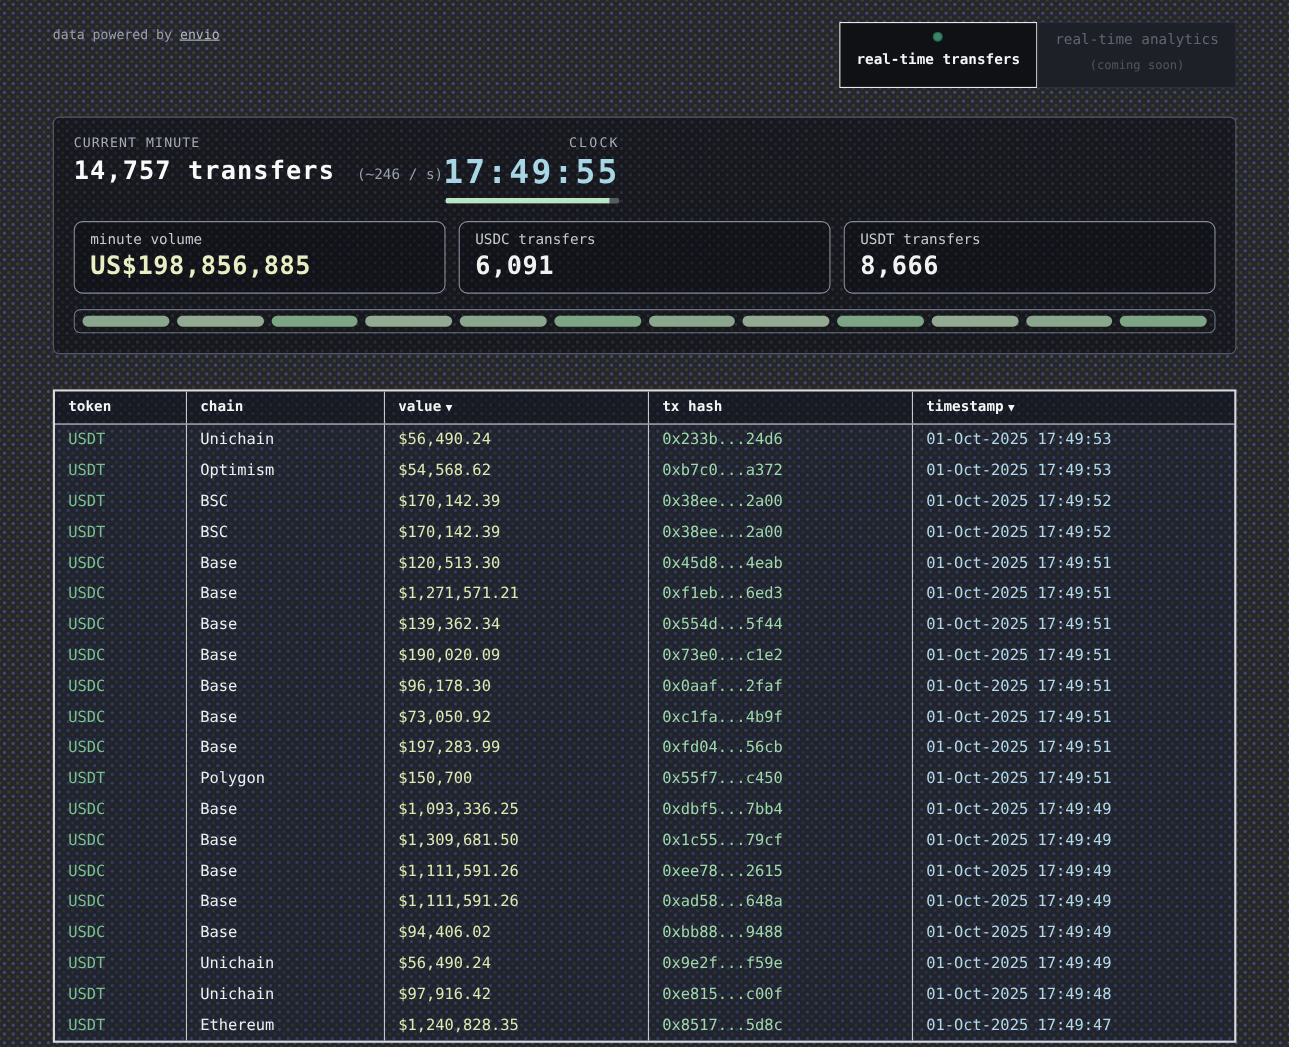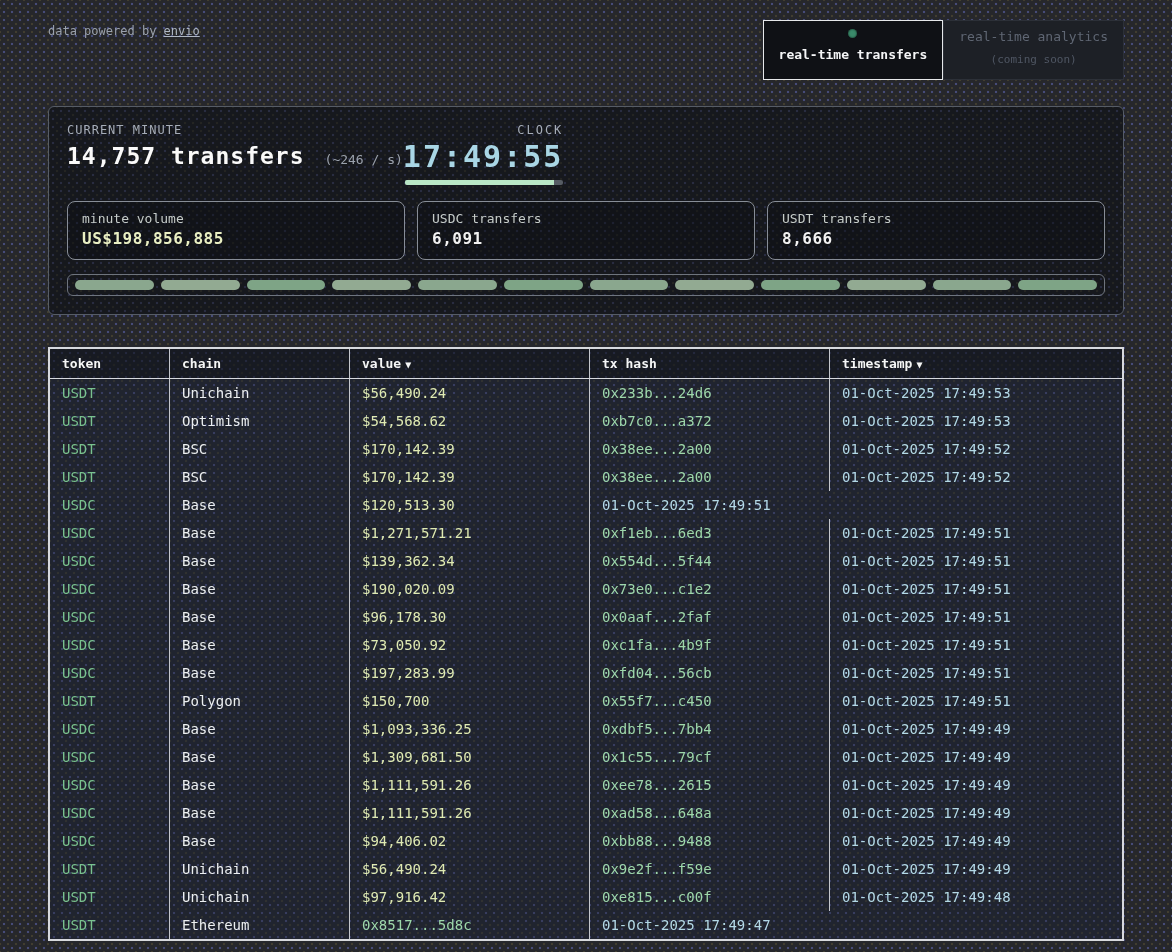--- a/index.html
+++ b/index.html
@@ -57,21 +57,21 @@
   .clock-time { margin-top:2px; font-size:30px; font-weight:bold; color:#a9d6e5; letter-spacing:2px; }
   .clock-bar { margin-top:6px; width:158px; height:5px; background:#565c63; border-radius:2px; overflow:hidden; margin-left:auto; }
   .clock-bar-fill { height:100%; background:#b9e6c4; }
 
   .cards { display:flex; gap:12px; margin-top:16px; }
   .card {
     flex:1; border:1px solid #878d97; border-radius:8px;
     background:rgba(10,12,16,0.35); padding:9px 14px 11px 14px;
   }
   .card-label { font-size:13px; color:#c6ccc9; }
-  .card-value { margin-top:3px; font-size:16px; font-weight:bold; color:#f2f2f2; letter-spacing:0.5px; }
+  .card-value { margin-top:3px; font-size:23px; font-weight:bold; color:#f2f2f2; letter-spacing:0.5px; }
 
   .segbar {
     margin-top:14px; border:1px solid #6e747e; border-radius:6px;
     padding:5px 7px; display:flex; gap:7px;
   }
   .seg { flex:1; height:10px; border-radius:5px; background:#92aa92; }
   .seg:nth-child(odd) { background:#8aa78e; }
   .seg:nth-child(3n) { background:#7ea486; }
 
   
@@ -235,20 +235,21 @@
     <div class="td c-chain">BSC</div>
     <div class="td c-value">$170,142.39</div>
     <div class="td c-hash">0x38ee...2a00</div>
     <div class="td c-ts">01-Oct-2025 17:49:52</div>
   </div>
 
   <div class="trow">
     <div class="td c-token">USDC</div>
     <div class="td c-chain">Base</div>
     <div class="td c-value">$120,513.30</div>
+    <div class="td c-hash">0x45d8...4eab</div>
     <div class="td c-ts">01-Oct-2025 17:49:51</div>
   </div>
 
   <div class="trow">
     <div class="td c-token">USDC</div>
     <div class="td c-chain">Base</div>
     <div class="td c-value">$1,271,571.21</div>
     <div class="td c-hash">0xf1eb...6ed3</div>
     <div class="td c-ts">01-Oct-2025 17:49:51</div>
   </div>
@@ -353,20 +354,21 @@
     <div class="td c-token">USDT</div>
     <div class="td c-chain">Unichain</div>
     <div class="td c-value">$97,916.42</div>
     <div class="td c-hash">0xe815...c00f</div>
     <div class="td c-ts">01-Oct-2025 17:49:48</div>
   </div>
 
   <div class="trow">
     <div class="td c-token">USDT</div>
     <div class="td c-chain">Ethereum</div>
+    <div class="td c-value">$1,240,828.35</div>
     <div class="td c-hash">0x8517...5d8c</div>
     <div class="td c-ts">01-Oct-2025 17:49:47</div>
   </div>
 </div>
   </div>
 
   <div class="footer-note">Showing most recent transfers above $50,000 only.</div>
 </div>
 
 </body></html>

